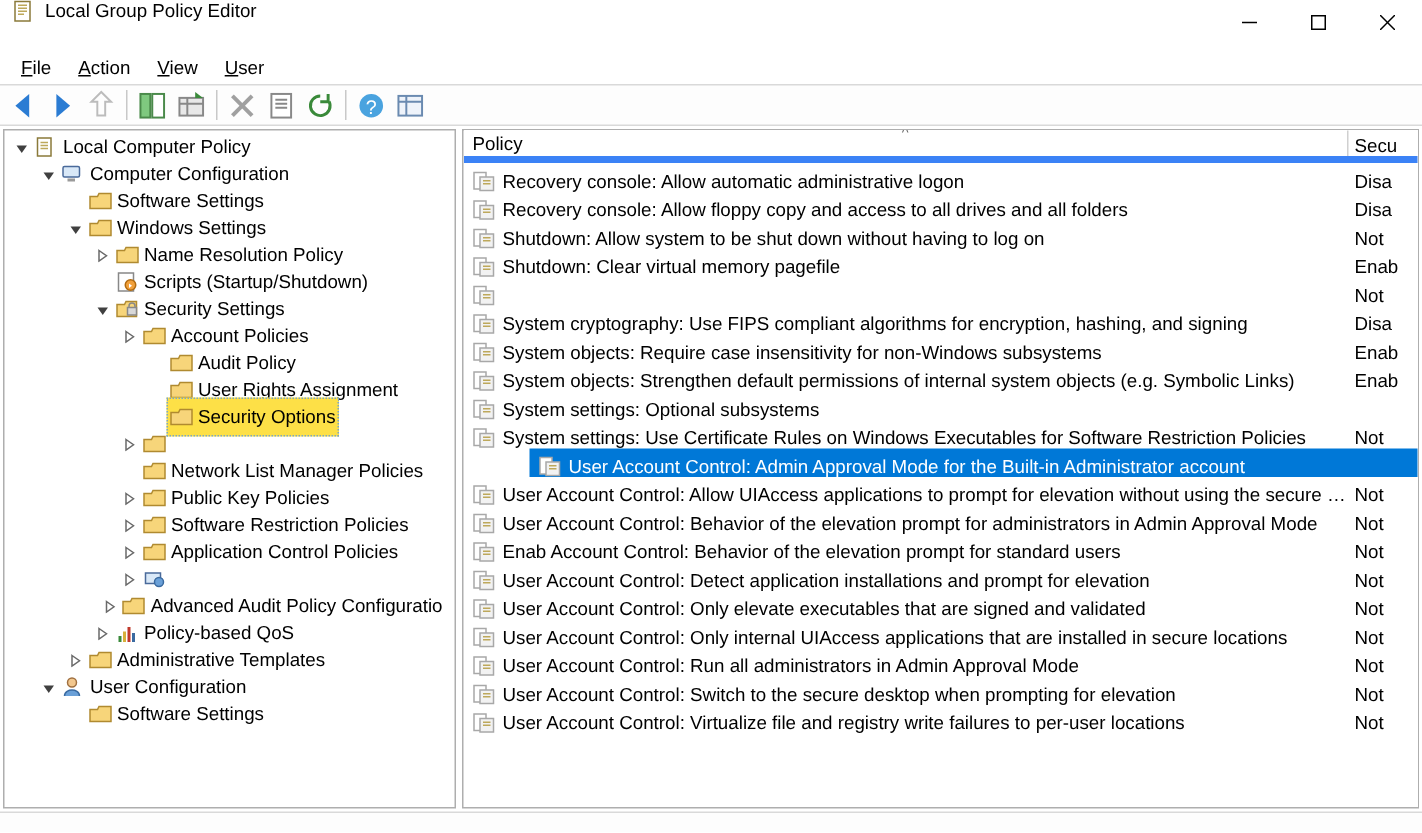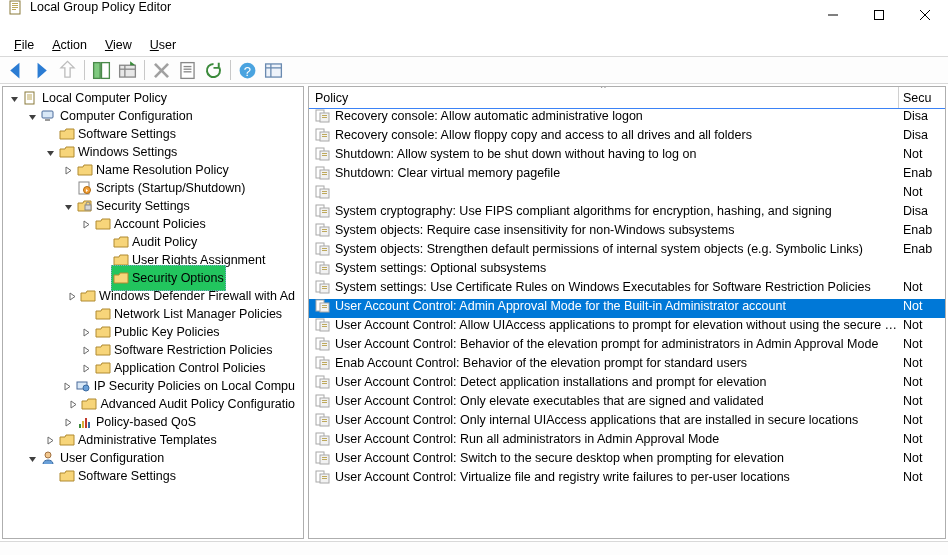--- a/index.html
+++ b/index.html
@@ -16,33 +16,33 @@
   .toolbar { height:28px; border-top:1px solid #d9d9d9; border-bottom:1px solid #d9d9d9; display:flex; align-items:center; padding:0 4px; gap:3px; background:#fdfdfd;}
   .tb-btn { width:23px; height:22px; display:flex; align-items:center; justify-content:center; border:1px solid transparent; }
   .tb-btn.disabled { opacity:0.55; }
   .tb-sep { width:1px; height:20px; background:#c8c8c8; margin:0 2px; }
   .content { display:flex; height:calc(555px - 32px - 24px - 28px - 14px); }
   .tree-pane { width:302px; border:1px solid #aeaeae; margin:2px 0 2px 2px; overflow:auto; position:relative; background:#fff;}
   .splitter { width:4px; cursor:col-resize; }
   .list-pane { flex:1; border:1px solid #aeaeae; margin:2px 2px 2px 0; overflow:auto; background:#fff; position:relative;}
   .tree { padding:2px 0 0 0; }
   .tree-row { display:flex; align-items:center; height:18px; white-space:nowrap; padding-right:6px;}
-  .tree-row.selected .label-wrap { background:#22c55e; border:1px dotted #7aa7c7; padding:12px 1px; }
+  .tree-row.selected .label-wrap { background:#fde047; border:1px dotted #7aa7c7; padding:12px 1px; }
   .label-wrap { display:flex; align-items:center; height:17px; padding:0 2px;}
   .expander { width:14px; display:flex; justify-content:center; align-items:center; color:#6a6a6a; }
   .expander svg { width:9px; height:9px; }
   .indent { display:inline-block; }
   .tree-icon { width:16px; height:14px; margin-right:3px; display:flex; align-items:center; justify-content:center;}
-  .list-header { position:sticky; top:0; background:#fff; border-bottom:1px solid #3b82f6; display:flex; height:22px; align-items:center; }
+  .list-header { position:sticky; top:0; background:#fff; border-bottom:5px solid #3b82f6; display:flex; height:22px; align-items:flex-end; }
   .col-policy { flex:0 0 590px; padding-left:6px; display:flex; align-items:center; position:relative;}
   .col-sec { flex:0 0 60px; padding-left:4px;}
   .sort-ind { position:absolute; left:50%; top:-6px; transform:translateX(-50%); font-size:9px; color:#6a6a6a;}
   .list-body {}
-  .list-row { display:flex; align-items:flex-start; height:19px; white-space:nowrap; }
-  .list-row.selected { background:#0078d7; color:#fff; }
+  .list-row { display:flex; align-items:flex-end; height:19px; white-space:nowrap; }
+  .list-row.selected { background:#0078d7; color:#fff;margin-left:44px; }
   .list-row .c1 { flex:0 0 590px; padding-left:6px; display:flex; align-items:center; overflow:hidden; text-overflow:ellipsis;}
   .list-row .c1 .txt { overflow:hidden; text-overflow:ellipsis; }
   .list-row .c2 { flex:0 0 60px; padding-left:4px; overflow:hidden;}
   .row-icon { width:16px; height:14px; margin-right:4px; flex-shrink:0;}
   .statusbar { height:14px; border-top:1px solid #d9d9d9; background:#fdfdfd;}
 </style>
 </head>
 <body>
 
 <div class="titlebar">
@@ -323,21 +323,20 @@
             <svg viewBox="0 0 9 9">
               <path d="M2 1 L7 4.5 L2 8 Z" fill="none" stroke="#6a6a6a"></path>
             </svg>
           </span>
           <span class="label-wrap">
             <span class="tree-icon">
               <svg viewBox="0 0 16 14">
                 <path d="M1 4h5l1-2h8v10H1z" fill="#f7d57a" stroke="#b08a30"></path>
               </svg>
             </span>
-            <span>Windows Defender Firewall with Ad</span>
           </span>
         </div>
         <div class="tree-row">
           <span class="indent" style="width: 76px;"></span>
           <span class="expander"></span>
           <span class="label-wrap">
             <span class="tree-icon">
               <svg viewBox="0 0 16 14">
                 <path d="M1 4h5l1-2h8v10H1z" fill="#f7d57a" stroke="#b08a30"></path>
               </svg>
@@ -400,21 +399,20 @@
               <path d="M2 1 L7 4.5 L2 8 Z" fill="none" stroke="#6a6a6a"></path>
             </svg>
           </span>
           <span class="label-wrap">
             <span class="tree-icon">
               <svg viewBox="0 0 16 14">
                 <rect x="2" y="3" width="10" height="7" fill="#d9e8f7" stroke="#4a6a9a"></rect>
                 <circle cx="11" cy="9" r="3" fill="#6aa0d8" stroke="#3a6aa0"></circle>
               </svg>
             </span>
-            <span>IP Security Policies on Local Compu</span>
           </span>
         </div>
         <div class="tree-row">
           <span class="indent" style="width: 76px;"></span>
           <span class="expander">
             <svg viewBox="0 0 9 9">
               <path d="M2 1 L7 4.5 L2 8 Z" fill="none" stroke="#6a6a6a"></path>
             </svg>
           </span>
           <span class="label-wrap">

